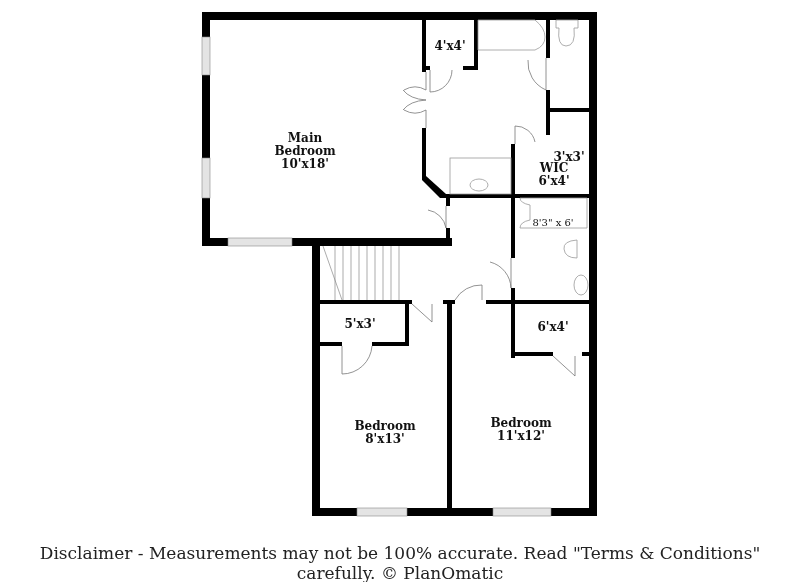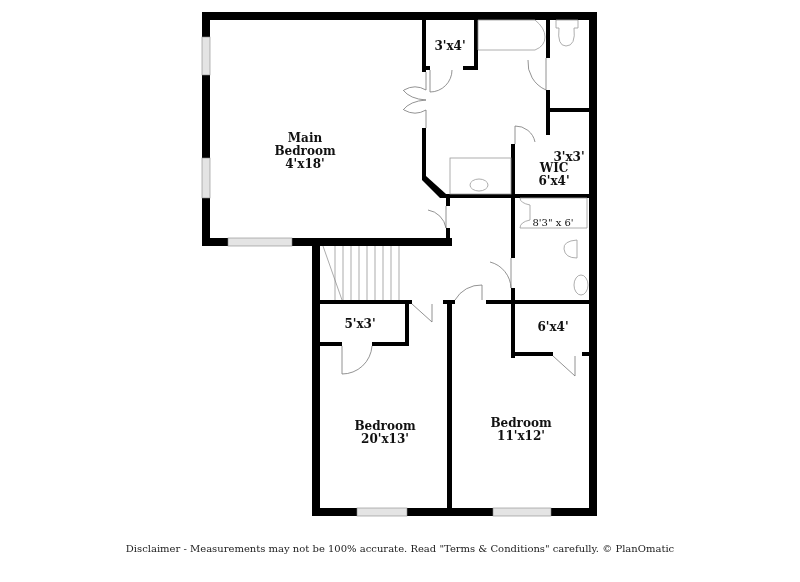--- a/index.html
+++ b/index.html
@@ -1,21 +1,21 @@
 <!DOCTYPE html>
 <html><head>
 <meta charset="utf-8">
 <style>
   html, body { margin:0; padding:0; background:#ffffff; }
   body { width:800px; height:582px; position:relative; overflow:hidden; font-family:"DejaVu Serif", serif; }
   #plan { position:absolute; left:0; top:0; width:800px; height:582px; }
   .label { position:absolute; text-align:center; font-family:"DejaVu Serif", serif; font-weight:bold; color:#111; line-height:13px; font-size:12px; }
   .label .dim { display:block; }
   .small { font-weight:normal; font-size:10px; }
-  #disclaimer { position:absolute; left:0; width:800px; top:543px; text-align:center; font-family:"DejaVu Serif", serif; font-size:10px; color:#222; }
+  #disclaimer { position:absolute; left:0; width:800px; top:543px; text-align:center; font-family:"DejaVu Serif", serif; font-size:17px; color:#222; }
 </style>
 </head>
 <body>
 
 <svg id="plan" viewBox="0 0 800 582" xmlns="http://www.w3.org/2000/svg">
   <g fill="#000">
 
     <rect x="202" y="12" width="395" height="8"></rect>
     <rect x="202" y="12" width="8" height="234"></rect>
     <rect x="589" y="12" width="8" height="504"></rect>
@@ -102,43 +102,43 @@
     <line x1="375" y1="246" x2="375" y2="300"></line>
     <line x1="383" y1="246" x2="383" y2="300"></line>
     <line x1="391" y1="246" x2="391" y2="300"></line>
     <line x1="399" y1="246" x2="399" y2="300"></line>
   </g>
 </svg>
 
 <div class="label" style="left:265px; top:104px; width:80px;margin-top:28px;">
   <span class="dim">Main</span>
   <span class="dim">Bedroom</span>
-  <span class="dim">4'x18'</span>
+  <span class="dim">10'x18'</span>
 </div>
 <div class="label" style="left:428px; top:40px; width:44px;">
-  <span class="dim">3'x4'</span>
+  <span class="dim">4'x4'</span>
 </div>
 <div class="label" style="left:549px; top:123px; width:40px;margin-top:28px;">
   <span class="dim">3'x3'</span>
 </div>
 <div class="label" style="left:516px; top:162px; width:76px;">
   <span class="dim">WIC</span>
   <span class="dim">6'x4'</span>
 </div>
 <div class="label small" style="left:525px; top:216px; width:56px;">
   <span class="dim">8'3" x 6'</span>
 </div>
 <div class="label" style="left:338px; top:318px; width:44px;">
   <span class="dim">5'x3'</span>
 </div>
 <div class="label" style="left:530px; top:321px; width:46px;">
   <span class="dim">6'x4'</span>
 </div>
 <div class="label" style="left:340px; top:420px; width:90px;">
   <span class="dim">Bedroom</span>
-  <span class="dim">20'x13'</span>
+  <span class="dim">8'x13'</span>
 </div>
 <div class="label" style="left:476px; top:417px; width:90px;">
   <span class="dim">Bedroom</span>
   <span class="dim">11'x12'</span>
 </div>
 
 <div id="disclaimer">Disclaimer - Measurements may not be 100% accurate. Read "Terms &amp; Conditions" carefully. © PlanOmatic</div>
 
 </body></html>

